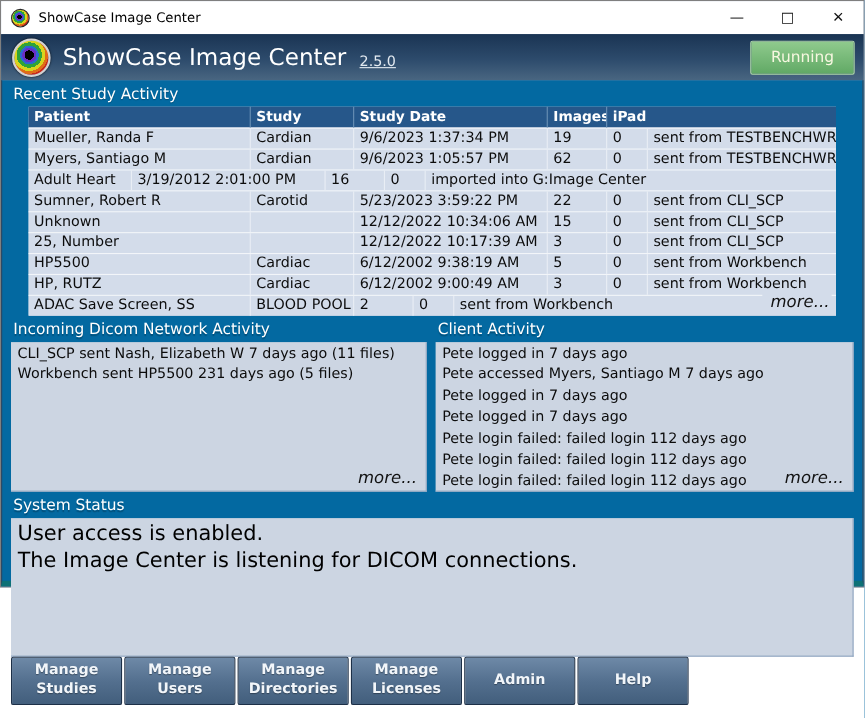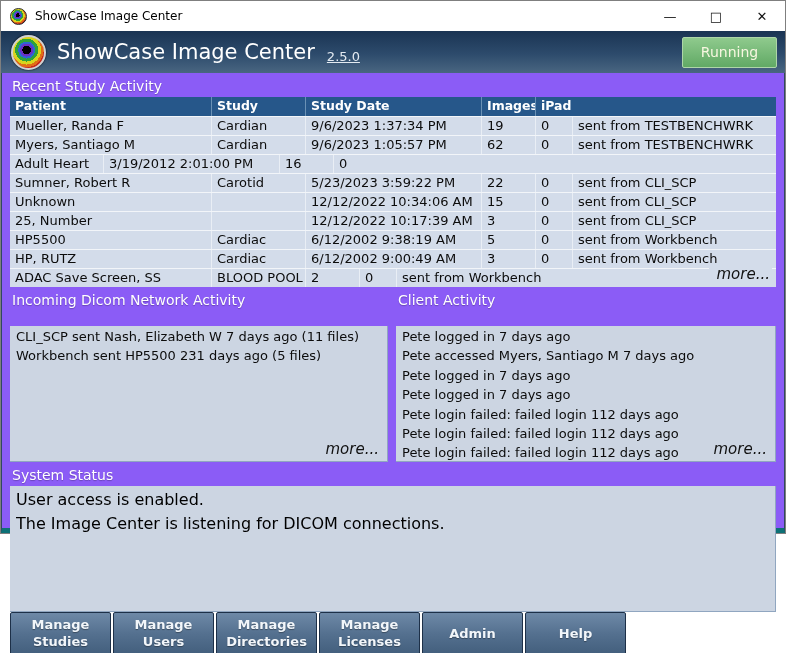--- a/index.html
+++ b/index.html
@@ -23,56 +23,56 @@
   
   .banner { height:42px; flex:none; display:flex; align-items:center; padding:0 8px 0 10px;
     background:linear-gradient(180deg,#1a3453 0%,#2d4b6c 55%,#496681 100%); }
   .banner .logo { width:35px; height:35px; border:2px solid #d2d2d2; box-shadow:0 0 2px #000; flex:none; }
   .banner-title { color:#ffffff; font-size:21px; margin-left:11px; white-space:nowrap; }
   .banner-version { color:#e3eaf1; font-size:13px; margin-left:12px; margin-top:8px;text-decoration:underline; }
   .running-btn { margin-left:auto; width:95px; height:31px; border:1px solid #aed6a8; border-radius:2px;
     background:linear-gradient(180deg,#8fca8d 0%,#61a965 100%); color:#f7f7e0; font-size:14px;
     display:flex; align-items:center; justify-content:center; font-family:inherit; }
 
-  .content { flex:1; min-height:0; display:flex; flex-direction:column; background:#8b5cf6;
+  .content { flex:1; min-height:0; display:flex; flex-direction:column; background:#0369a1;
     border-left:1px solid #31485f; border-right:1px solid #31485f; border-bottom:5px solid #0d7176; }
 
   .section-label { flex:none; color:#ffffff; font-size:14px; padding:5px 0 3px 10px;
     text-shadow:0 1px 1px rgba(0,0,0,0.25); white-space:nowrap; }
 
   
-  .table-wrap { flex:none; margin:0 8px; position:relative; background:#d3dcea; }
+  .table-wrap { flex:none; margin:0 24px; position:relative; background:#d3dcea; }
   .thead { display:flex; height:19px; background:#26578a; }
   .th { color:#fff; font-weight:700; font-size:12.5px; line-height:18px; padding-left:5px;
         border-right:1px solid #6a91b5; white-space:nowrap; overflow:hidden; }
   .th:last-child { border-right:none; }
   .tr { display:flex; height:19px; background:#d3dcea; border-top:1px solid #f2f5f9; }
   .td { font-size:13px; line-height:17px; padding-left:5px; color:#0c0c0c;
         border-right:1px solid #e9eef5; white-space:nowrap; overflow:hidden; }
   .td:last-child { border-right:none; }
   .c0{width:202px;flex:none;} .c1{width:94px;flex:none;} .c2{width:176px;flex:none;}
   .c3{width:54px;flex:none;}  .c4{width:37px;flex:none;}  .c5{flex:1;min-width:0;}
   .more-link { font-style:italic; font-size:15px; color:#111; }
   .table-more { position:absolute; right:4px; bottom:4px; background:#d3dcea; padding:0 2px 0 8px; }
 
   
   .mid { flex:none; display:flex; margin:0 8px; gap:8px; }
-  .mid-col { display:flex; flex-direction:column; min-width:0;gap:15px; }
+  .mid-col { display:flex; flex-direction:column; min-width:0; }
   .mid-col .section-label { padding-left:2px; }
   .mid-col.left { width:378px; flex:none; }
   .mid-col.right { flex:1; }
   .panel { background:#ccd5e2; height:136px; position:relative; overflow:hidden;
            padding:1px 6px 10px; color:#0c0c0c; border-bottom:1px solid #90a6c0; border-right:1px solid #90a6c0; }
   .panel-line { font-size:13px; line-height:19.4px; white-space:nowrap; overflow:hidden; }
   .panel-more { position:absolute; right:8px; bottom:3px; }
 
   
   .status-panel { flex:none; margin:0 8px; height:126px; background:#ccd5e2; padding:2px 6px 0;
                   border-bottom:1px solid #90a6c0; border-right:1px solid #90a6c0; }
-  .status-panel .panel-line { line-height:24px; font-size:16px; }
+  .status-panel .panel-line { line-height:24px; font-size:19px; }
 
   
   .btnbar { flex:none; margin:auto 8px 4px; display:flex; gap:2px; }
   .btn { width:101px; height:44px; border:1px solid #1d3048; border-radius:2px;
     background:linear-gradient(180deg,#6e89a7 0%,#54708f 50%,#425e7c 100%);
     color:#f2f6fa; font-weight:700; font-size:13px; line-height:1.3; text-align:center;
     display:flex; align-items:center; justify-content:center; padding:2px 8px; font-family:inherit;
     text-shadow:0 1px 1px rgba(0,0,0,0.35); }
   .spacer { flex:1; }
 </style>
@@ -124,20 +124,21 @@
             <div class="td c2">9/6/2023 1:05:57 PM</div>
             <div class="td c3">62</div>
             <div class="td c4">0</div>
             <div class="td c5">sent from TESTBENCHWRK</div>
           </div>
           <div class="tr">
             <div class="td c1">Adult Heart</div>
             <div class="td c2">3/19/2012 2:01:00 PM</div>
             <div class="td c3">16</div>
             <div class="td c4">0</div>
+            <div class="td c5">imported into G:Image Center</div>
           </div>
           <div class="tr">
             <div class="td c0">Sumner, Robert R</div>
             <div class="td c1">Carotid</div>
             <div class="td c2">5/23/2023 3:59:22 PM</div>
             <div class="td c3">22</div>
             <div class="td c4">0</div>
             <div class="td c5">sent from CLI_SCP</div>
           </div>
           <div class="tr">

